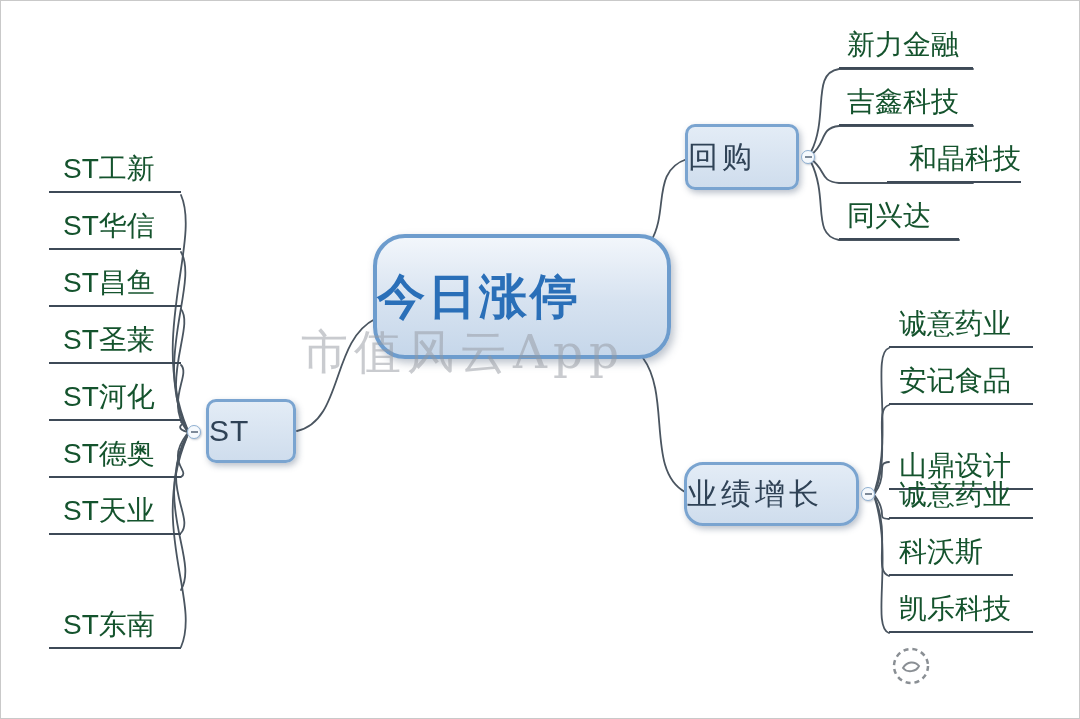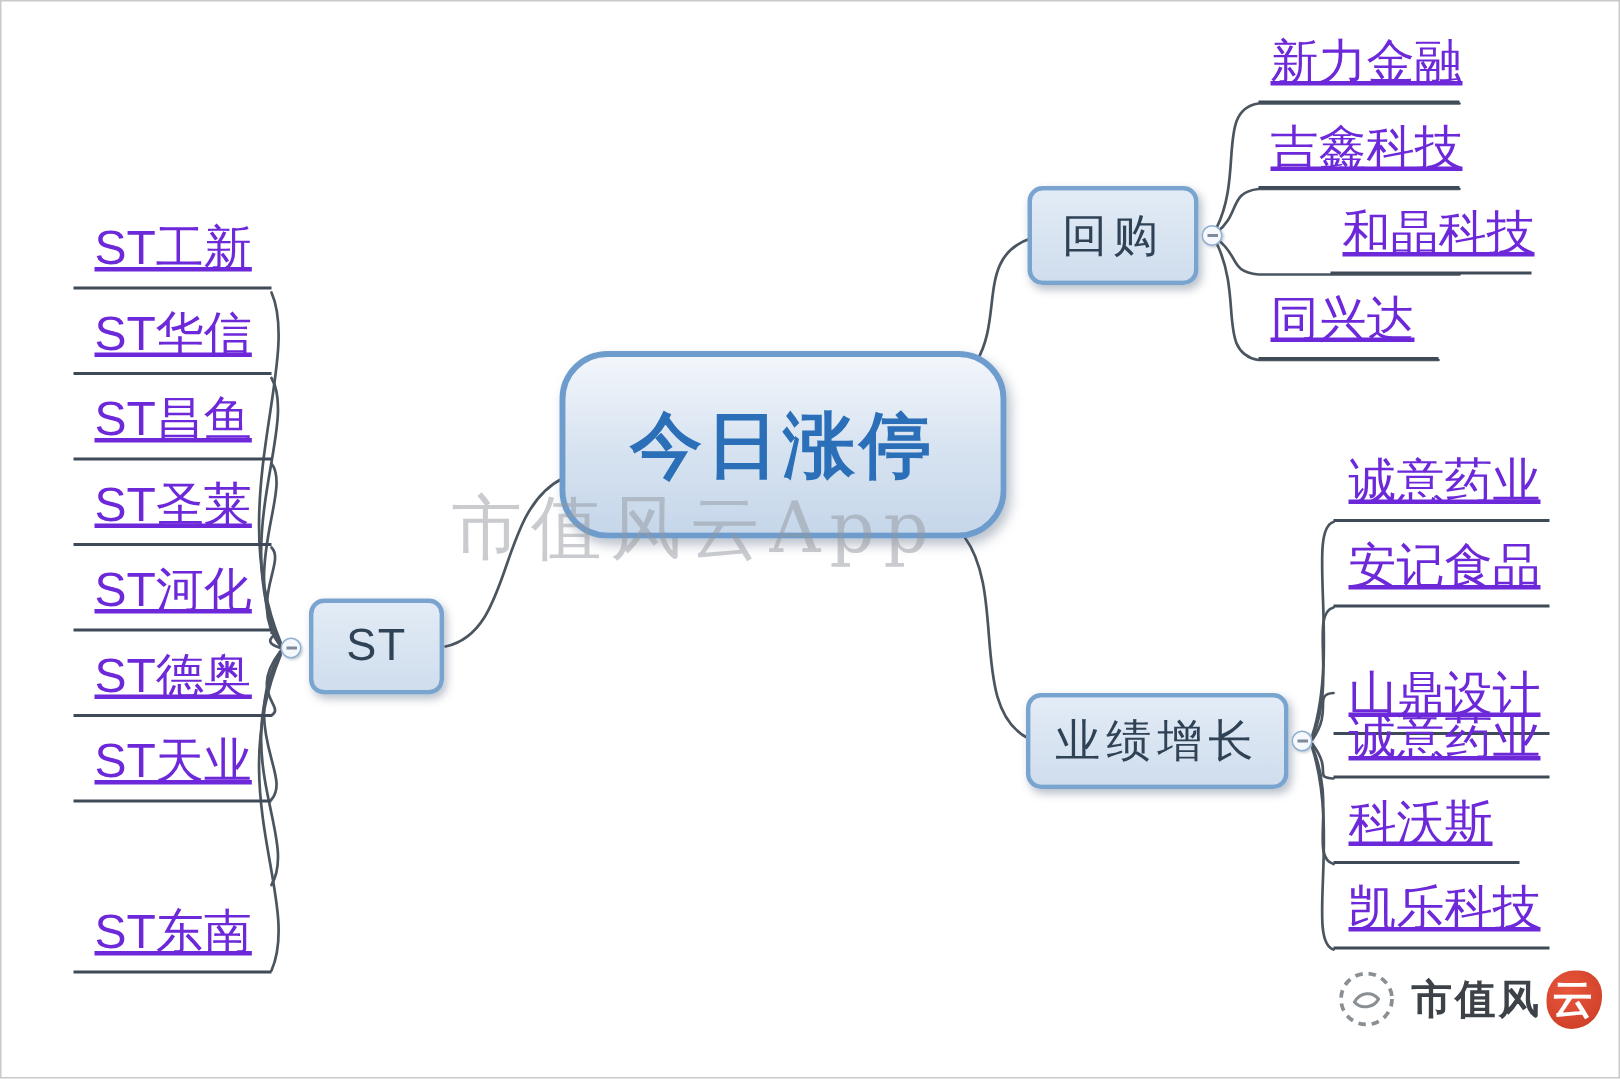--- a/index.html
+++ b/index.html
@@ -2,43 +2,43 @@
 <html><head>
 <meta charset="utf-8">
 <style>
   * { margin:0; padding:0; box-sizing:border-box; }
   body { background:#ffffff; font-family:"Liberation Sans", sans-serif; }
   .canvas {
     position:relative; width:1080px; height:719px;
     background:#ffffff; border:1px solid #c9c9c9; overflow:hidden;
   }
   svg.lines { position:absolute; left:0; top:0; z-index:1; }
-  .node { position:absolute; display:flex; align-items:center; justify-content:center; z-index:2; cursor:default; }
+  .node { position:absolute; display:flex; align-items:center; z-index:2; cursor:default; }
   .central {
     left:372px; top:233px; width:298px; height:125px;
     border:4px solid #6d9ccd; border-radius:32px;
     background:linear-gradient(180deg,#f2f6fb 0%,#d6e2f0 55%,#c6d7ea 100%);
     box-shadow:3px 4px 8px rgba(60,80,110,.35);
     font-size:48px; font-weight:bold; color:#2a6fb8; letter-spacing:3px;
   }
   .branch {
     border:3px solid #7aa4d0; border-radius:10px;
     background:linear-gradient(180deg,#e3ecf6 0%,#cfdded 100%);
     box-shadow:2px 3px 6px rgba(60,80,110,.35);
     font-size:30px; color:#2f4256; letter-spacing:4px;
   }
   .branch-buyback { left:684px; top:123px; width:114px; height:66px; }
   .branch-st { left:205px; top:398px; width:90px; height:64px; letter-spacing:1px; }
-  .branch-growth { left:683px; top:461px; width:175px; height:64px; }
+  .branch-growth { left:683px; top:461px; width:175px; height:64px;border-radius:19px; }
   .leaf {
     position:absolute; height:36px; z-index:2;
     border-bottom:2px solid #3e4a57;
     display:flex; align-items:flex-end;
-    font-size:32px; color:#6d28d9; padding:0 0 3px 12px;
-    white-space:nowrap; cursor:default;text-decoration:underline;
+    font-size:28px; color:#14532d; padding:0 0 3px 12px;
+    white-space:nowrap; cursor:default;
   }
   .collapse {
     position:absolute; width:14px; height:14px; border-radius:50%;
     border:1.5px solid #8fb0d2; background:#f5f9fd; z-index:3;
     display:flex; align-items:center; justify-content:center;
     box-shadow:1px 1px 2px rgba(60,80,110,.3);
   }
   .collapse .minus { width:7px; height:2px; background:#7d8a99; display:block; }
   .watermark {
     position:absolute; left:300px; top:320px; z-index:4;
@@ -113,21 +113,21 @@
   <div class="collapse" style="left:860px; top:486px;">
       <i class="minus"></i>
     </div>
 
   <div class="leaf" style="left:838px; top:32px;  width:134px; padding-left:8px;">
       <span>新力金融</span>
     </div>
   <div class="leaf" style="left:838px; top:89px;  width:134px; padding-left:8px;">
       <span>吉鑫科技</span>
     </div>
-  <div class="leaf" style="left:886px; top:146px; width:134px; padding-left:8px;">
+  <div class="leaf" style="left:886px; top:146px; width:134px; padding-left:8px;justify-content:flex-end;">
       <span>和晶科技</span>
     </div>
   <div class="leaf" style="left:838px; top:203px; width:120px; padding-left:8px;">
       <span>同兴达</span>
     </div>
 
   <div class="leaf" style="left:48px; top:156px; width:132px; padding-left:14px;">
       <span>ST工新</span>
     </div>
   <div class="leaf" style="left:48px; top:213px; width:132px; padding-left:14px;">
@@ -171,19 +171,15 @@
       <span>凯乐科技</span>
     </div>
 
   <div class="watermark">市值风云App</div>
 
   <div class="logo">
     <svg class="logo-icon" viewBox="0 0 40 40">
       <circle cx="20" cy="20" r="17" fill="none" stroke="#8a8f94" stroke-width="2.5" stroke-dasharray="5 4"></circle>
       <path d="M 12,22 C 16,15 24,15 28,20 C 25,26 16,27 12,22 Z" fill="none" stroke="#8a8f94" stroke-width="2"></path>
     </svg>
-    <div class="logo-text">
-      <span>市值风</span>
-      <span class="logo-cloud">云</span>
-    </div>
   </div>
 
 </div>
 
 </body></html>

